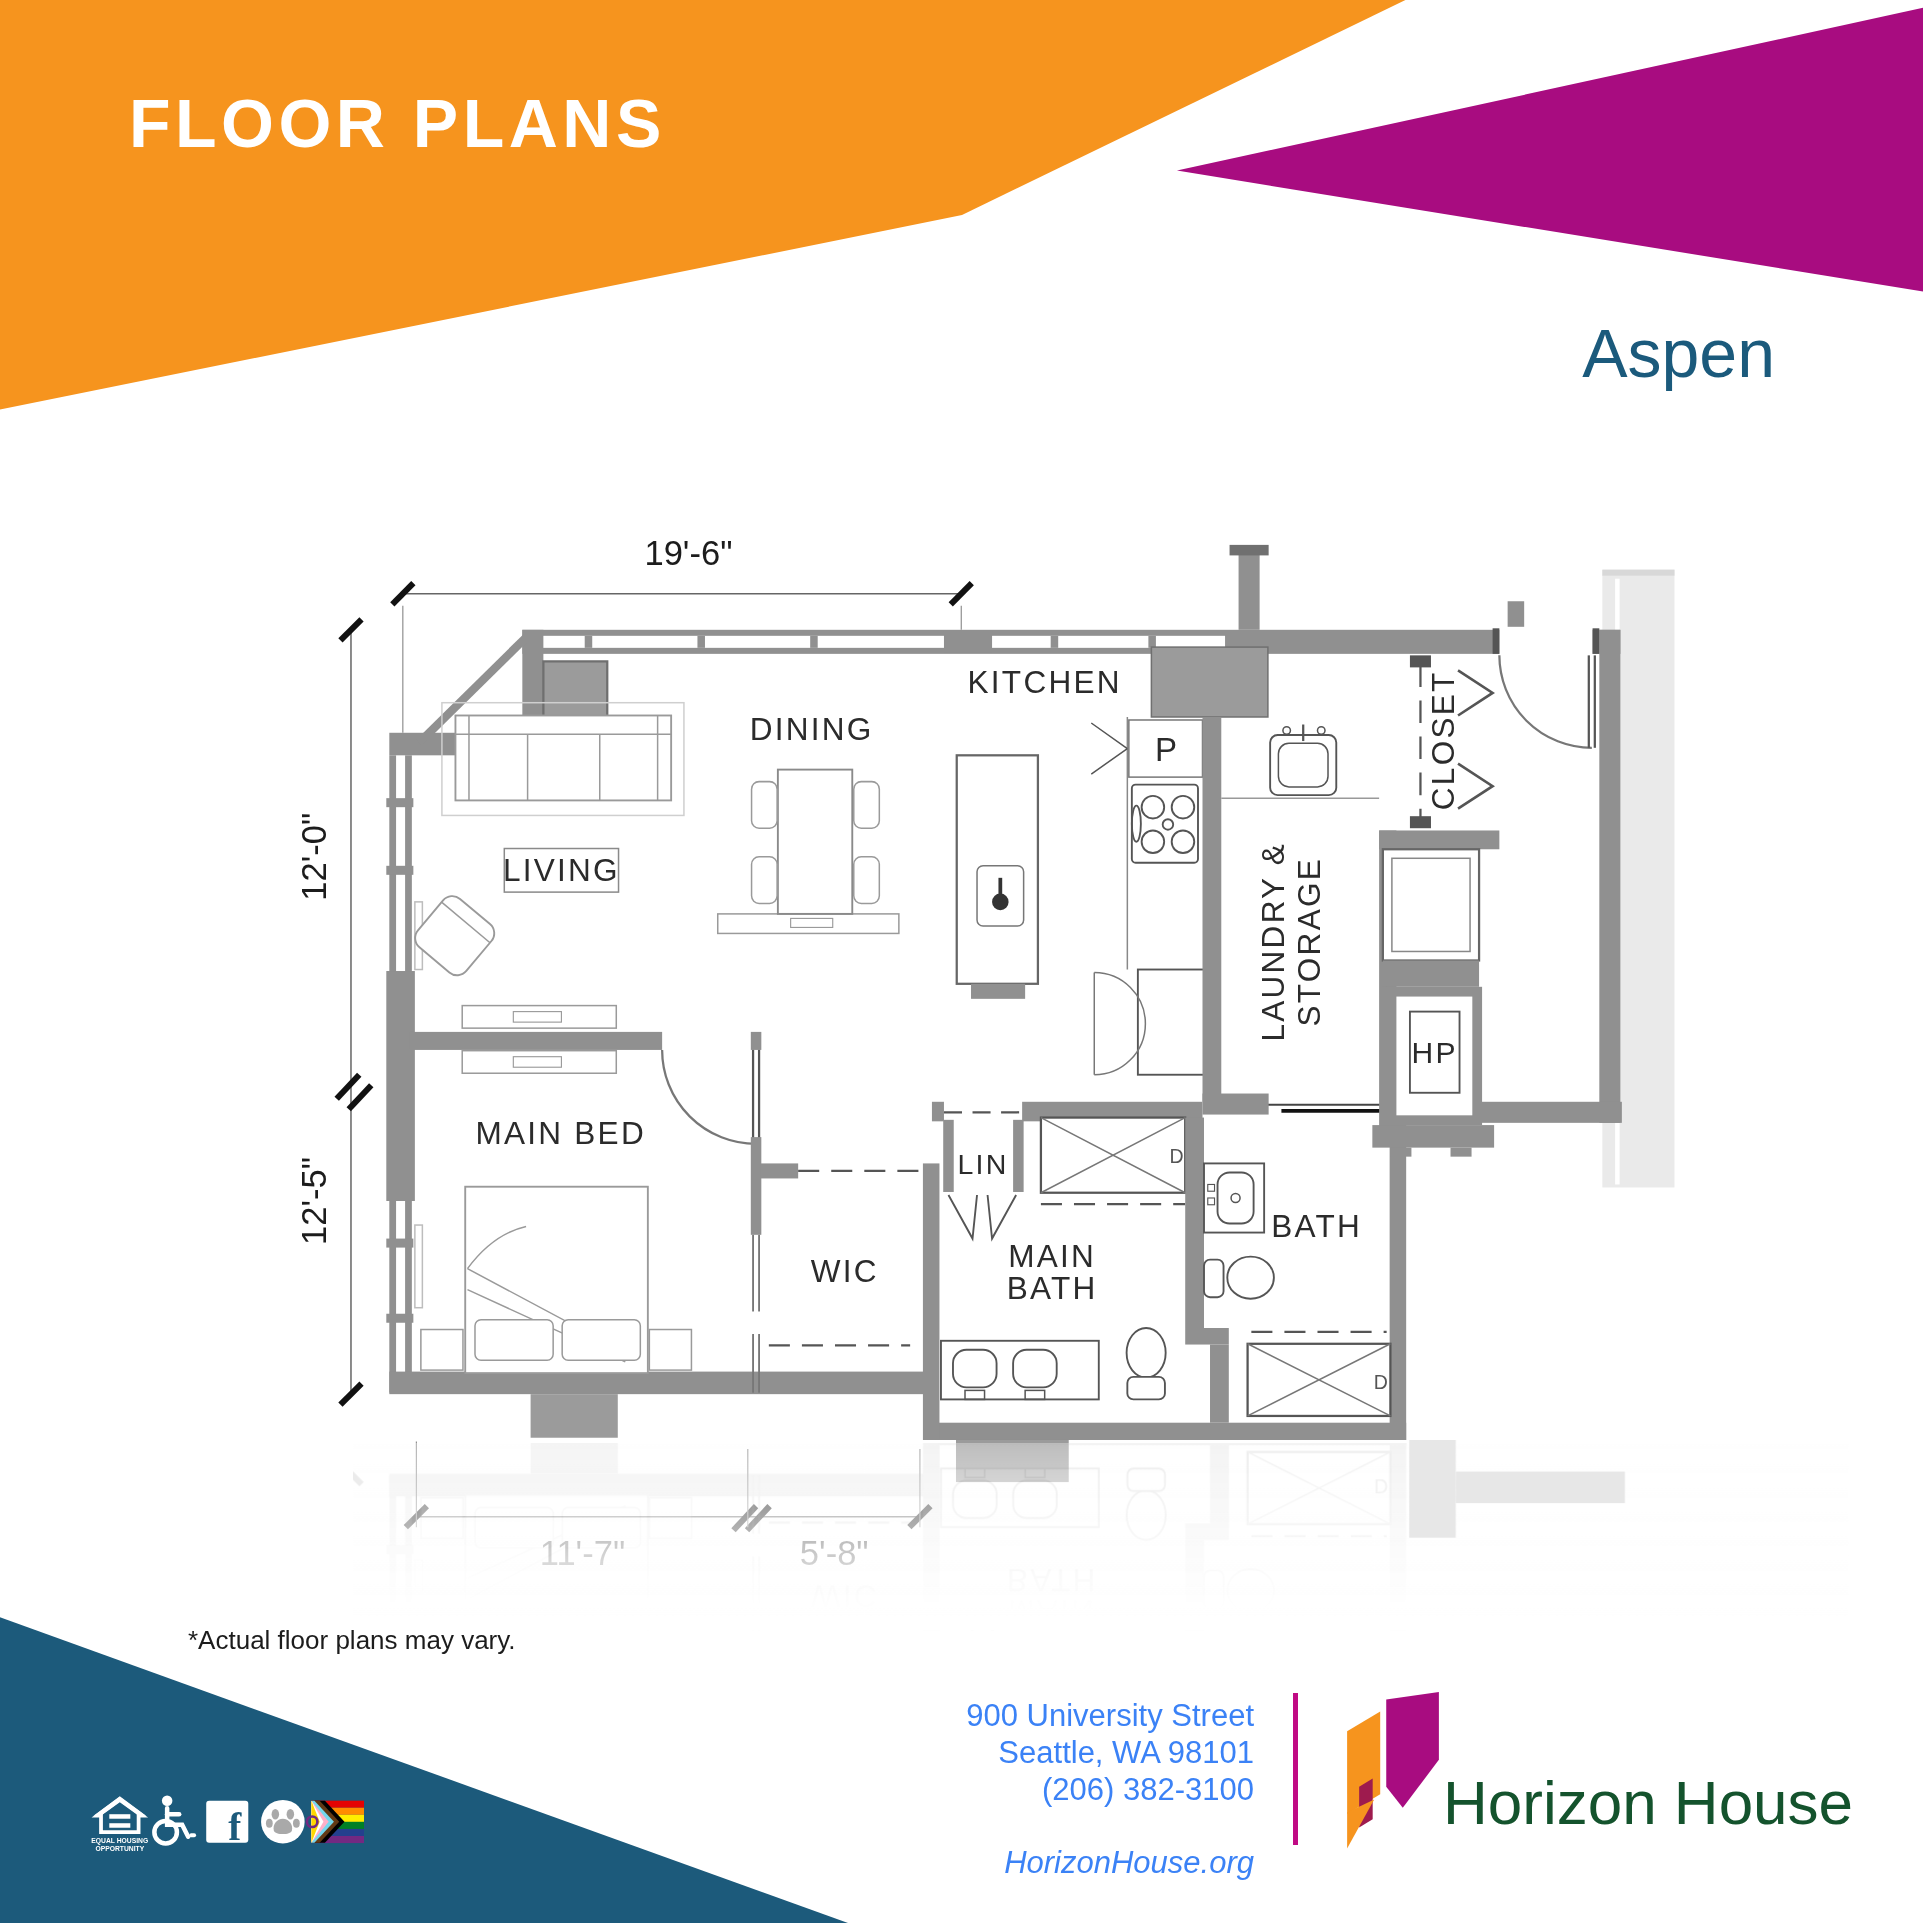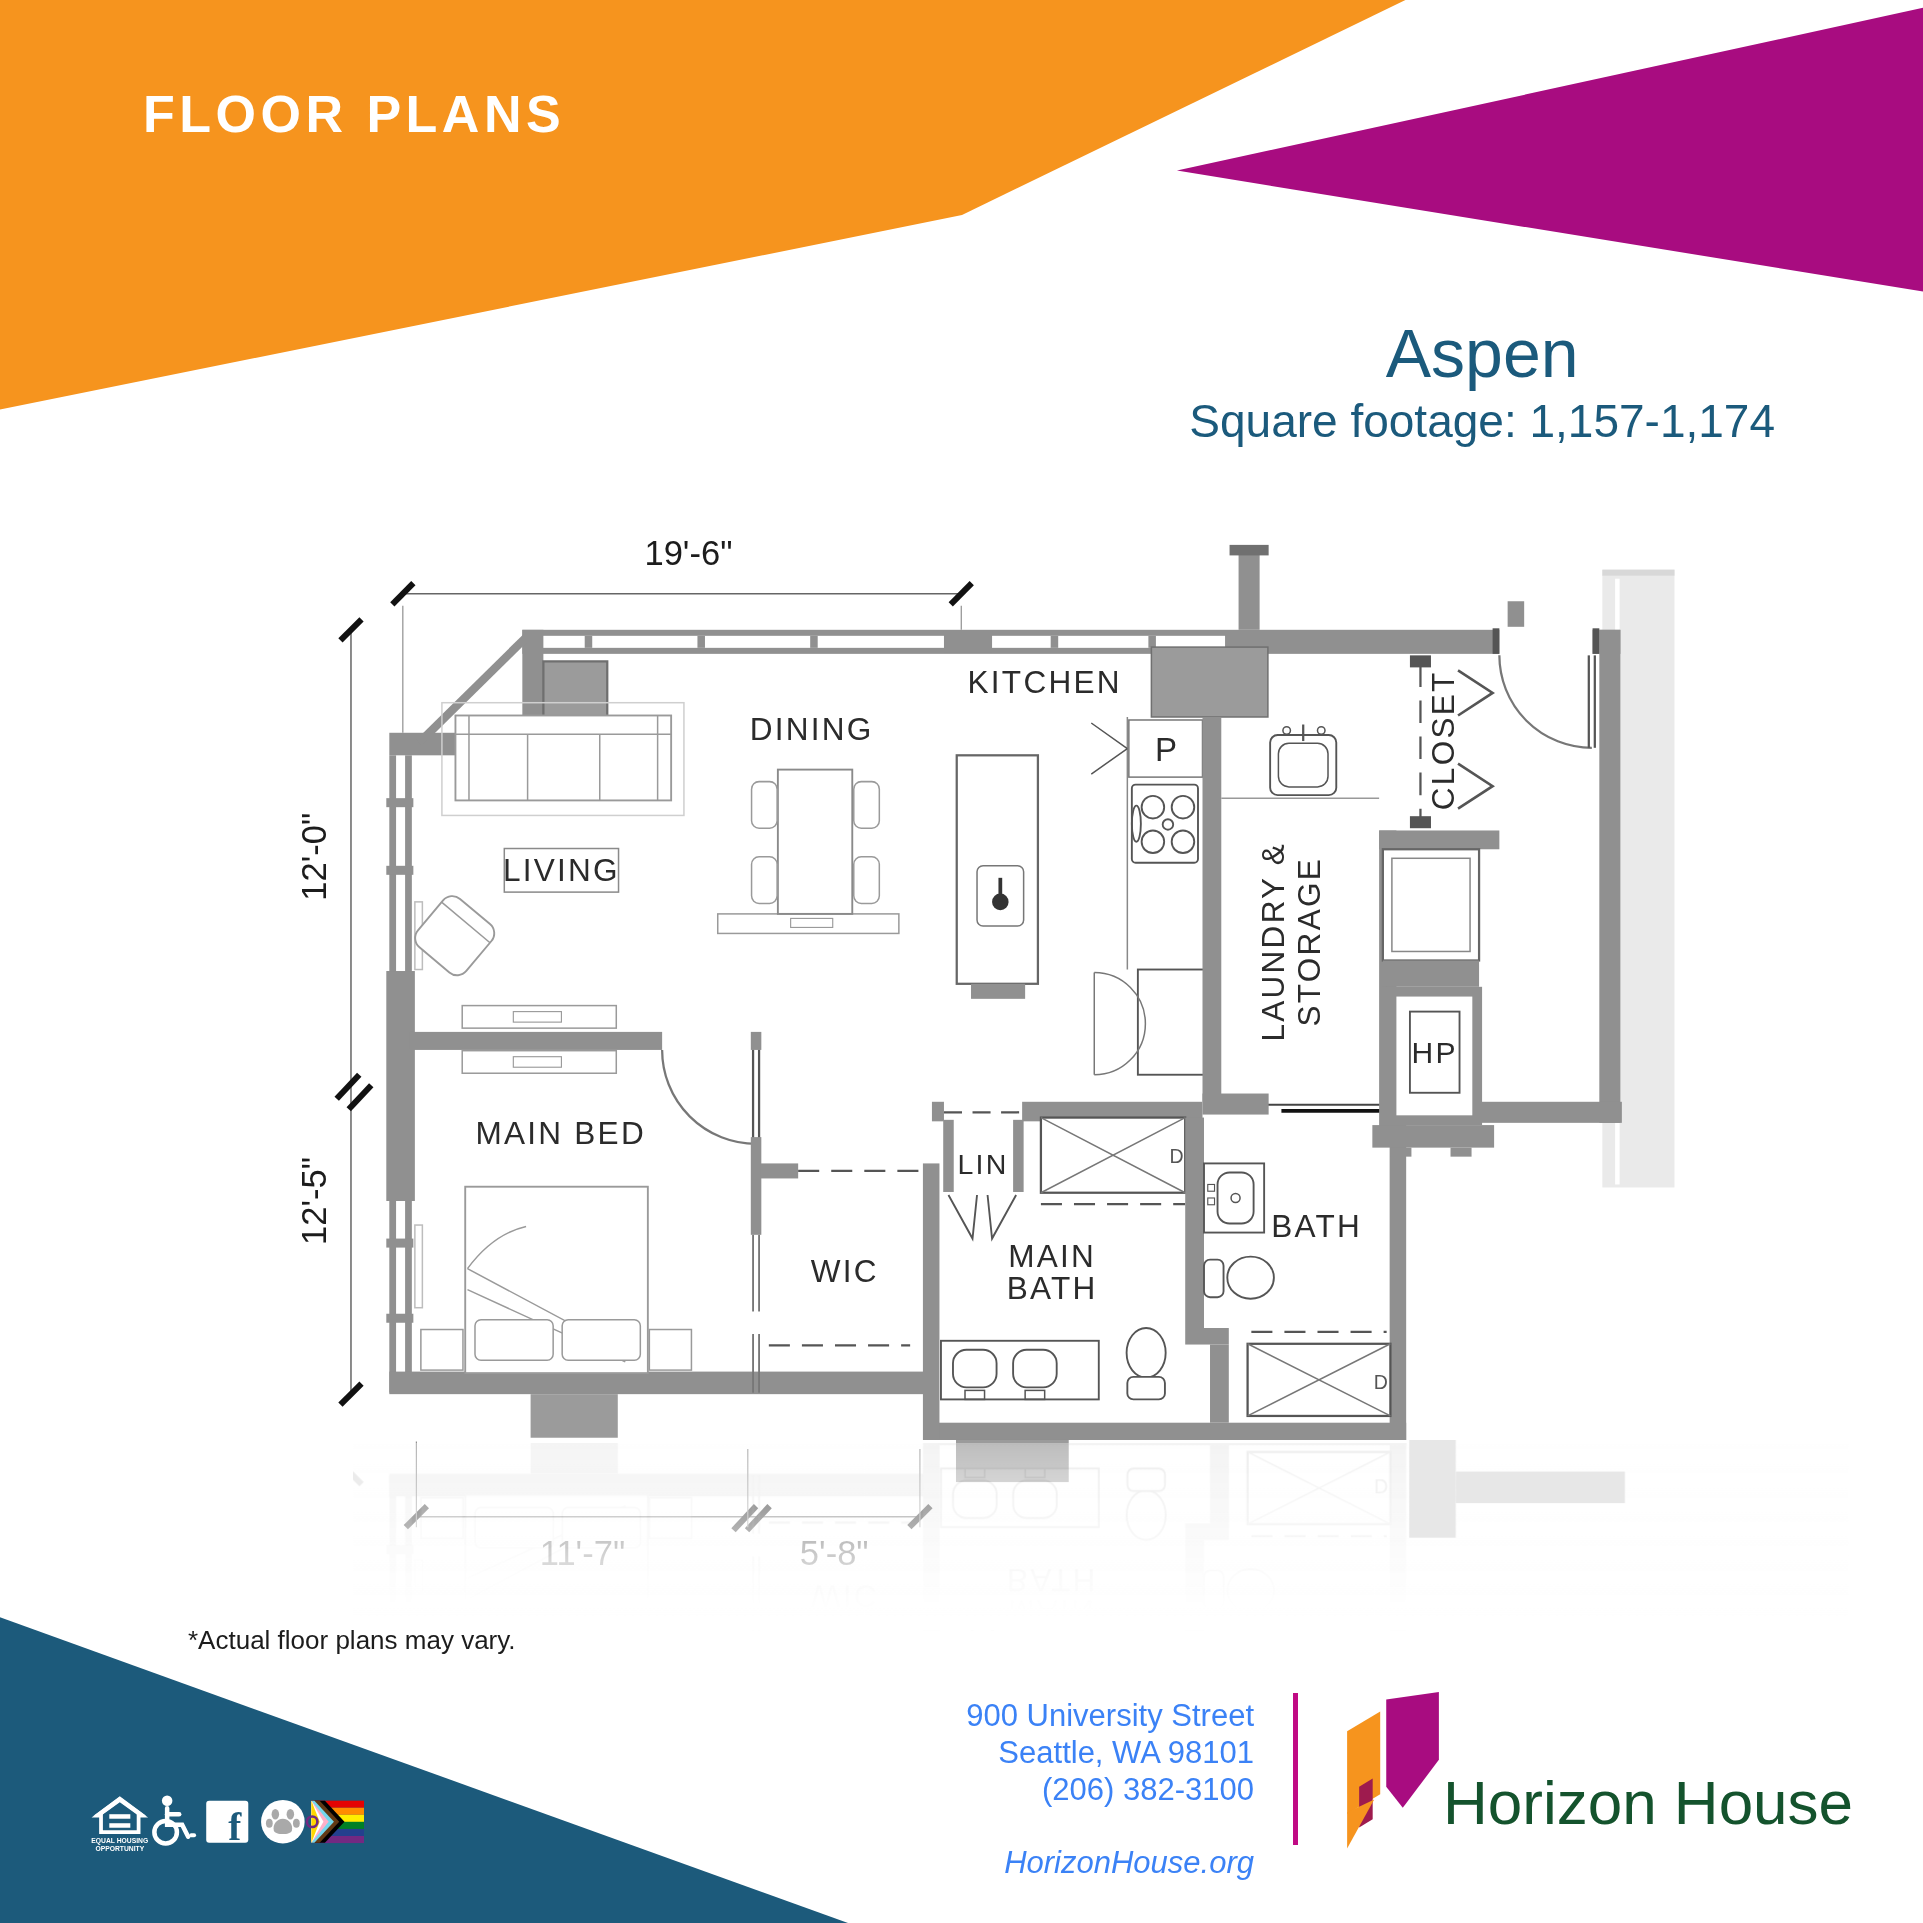--- a/index.html
+++ b/index.html
@@ -1,20 +1,20 @@
 <!DOCTYPE html>
 <html style="font-size:12px"><head>
 <meta charset="utf-8">
 <style>
   html,body{margin:0;padding:0;background:#fff;}
   #page{position:relative;width:1924px;height:1924px;background:#ffffff;overflow:hidden;
         font-family:"Liberation Sans", sans-serif;}
   #page svg{display:block;}
   .abs{position:absolute;}
-  #banner-title{left:143px;top:84px;font-size:52px;font-weight:700;letter-spacing:4.5px;color:#ffffff;}
+  #banner-title{left:129px;top:84px;font-size:68px;font-weight:700;letter-spacing:4.5px;color:#ffffff;}
   #aspen-block{right:149px;top:316px;text-align:center;color:#1b5a7c;}
   #aspen-name{font-size:68px;line-height:75px;}
   #aspen-sub{font-size:46px;line-height:60px;}
   #aspen-sqft{font-size:46px;line-height:60px;}
   #disclaimer{left:188px;top:1605px;font-size:26px;color:#1c1c1c;margin-top:20px;}
   #address-block{right:670px;top:1697px;text-align:right;color:#3b82f6;font-size:31px;line-height:37px;}
   #address-block .it{font-style:italic;margin-top:36px;}
   #logo-text{left:1443px;top:1767px;font-size:62px;color:#14532d;letter-spacing:0px;}
   #divider{left:1293px;top:1693px;width:5.3px;height:152px;}
   .plan-label{letter-spacing:3px;fill:#2b2b2b;}
@@ -28,21 +28,20 @@
   <svg class="abs" style="left:0;top:0;width:1924px;height:1924px" viewBox="0 0 2560 2560" aria-hidden="true">
     <polygon points="0,0 1870,0 1280,286 0,545" fill="#F6941E"></polygon>
     <polygon points="1566,227 2560,10 2560,388" fill="#A80C80"></polygon>
     <polygon points="0,2152 1132,2560 0,2560" fill="#1C5A7B"></polygon>
   </svg>
 
   <div id="banner-title" class="abs">FLOOR PLANS</div>
 
   <div id="aspen-block" class="abs">
     <div id="aspen-name">Aspen</div>
-    <div id="aspen-sqft">Square footage: 1,157-1,174</div>
   </div>
 
   <svg class="abs" style="left:0;top:0;width:1924px;height:1924px" viewBox="0 0 2560 2560">
     <defs>
       <clipPath id="reflClip">
           <rect x="470" y="1920" width="1990" height="250"></rect>
         </clipPath>
       <linearGradient id="fadeGrad" x1="0" y1="1920" x2="0" y2="2150" gradientUnits="userSpaceOnUse">
         <stop offset="0" stop-color="#ffffff" stop-opacity="0.35"></stop>
         <stop offset="1" stop-color="#ffffff" stop-opacity="1"></stop>

